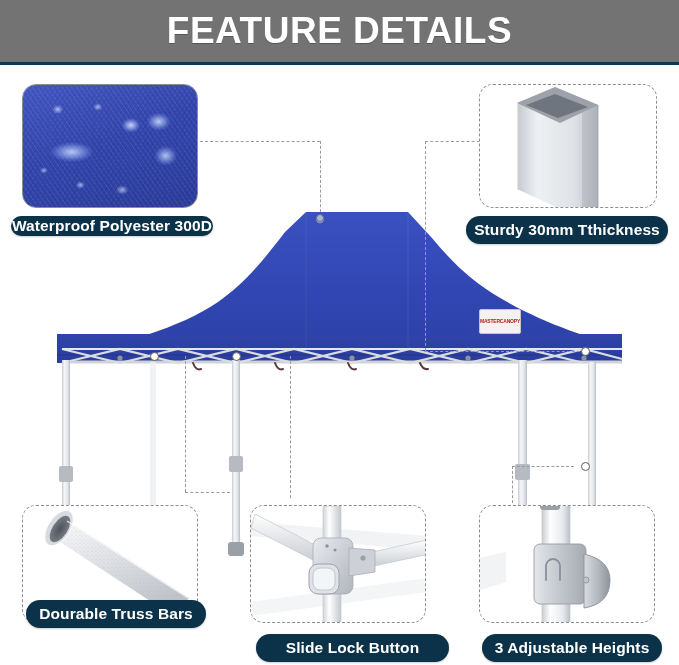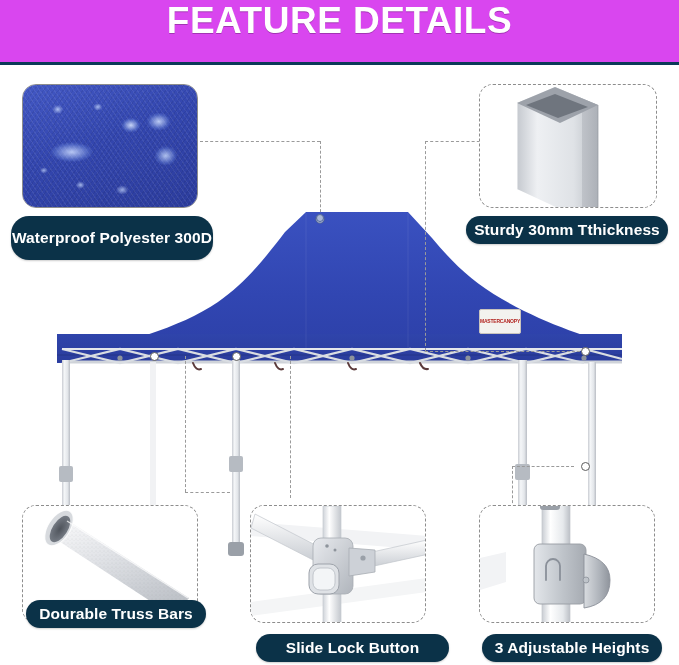--- a/index.html
+++ b/index.html
@@ -7,22 +7,22 @@
     width: 679px; height: 665px;
     background: #ffffff;
     font-family: "Liberation Sans", sans-serif;
     overflow: hidden;
   }
   #stage { position: relative; width: 679px; height: 665px; background: #fff; }
 
   
   .banner {
     position: absolute; left: 0; top: 0; width: 679px; height: 62px;
-    background: #d946ef;
-    display: flex; justify-content: center;
+    background: #737373;
+    display: flex; align-items: center; justify-content: center;
   }
   .banner-title {
     color: #ffffff;
     font-size: 37px;
     font-weight: bold;
     letter-spacing: 0.5px;
     font-family: "Liberation Sans", sans-serif;
     text-shadow: 0 1px 0 rgba(0,0,0,.25);
   }
   .banner-underline {
@@ -244,21 +244,21 @@
     <span class="dot" style="left:232px; top:286px;"></span>
 
     <div class="lead lead-v" style="left:512px; top:400px; height:42px;"></div>
     <div class="lead lead-h" style="left:512px; top:400px; width:62px;"></div>
     <span class="dot" style="left:581px; top:396px;"></span>
   </div>
 
   <div class="frame" style="left:22px; top:84px; width:176px; height:124px; border-style:solid;">
     <div class="fabric"></div>
   </div>
-  <div class="pill" style="left:11px; top:216px; width:202px; height:44px;">
+  <div class="pill" style="left:11px; top:216px; width:202px; height:20px;">
     <span>Waterproof Polyester 300D</span>
   </div>
 
   <div class="frame" style="left:479px; top:84px; width:178px; height:124px;">
     <svg class="sq-tube" viewBox="0 0 178 124" width="178" height="124" preserveAspectRatio="none">
       <defs>
         <linearGradient id="gTubeFace" x1="0" y1="0" x2="1" y2="0">
           <stop offset="0%" stop-color="#c5c9cf"></stop>
           <stop offset="25%" stop-color="#eef0f3"></stop>
           <stop offset="70%" stop-color="#dfe2e6"></stop>

